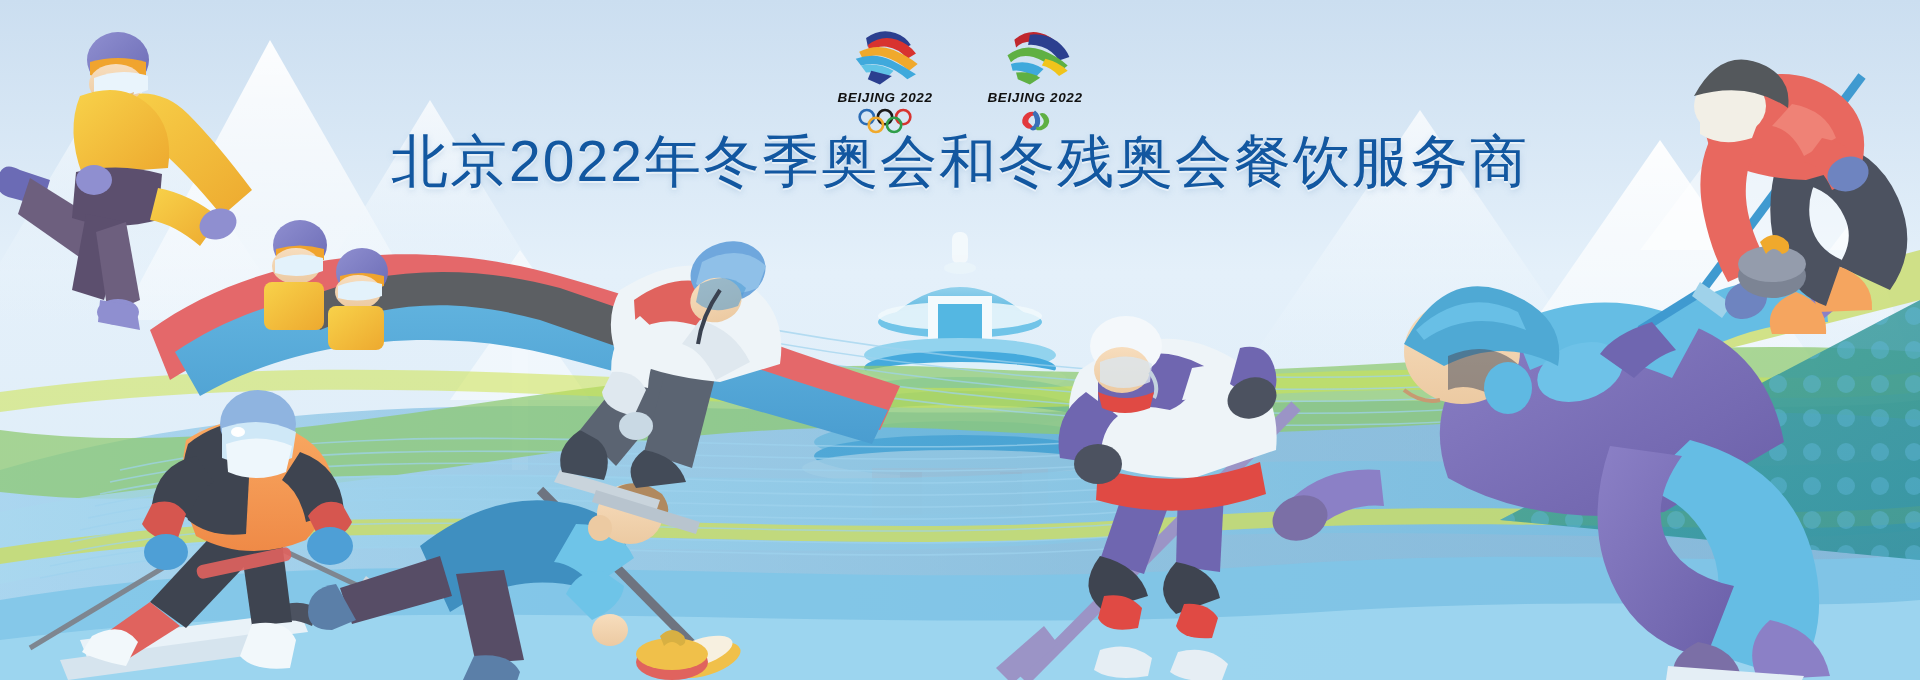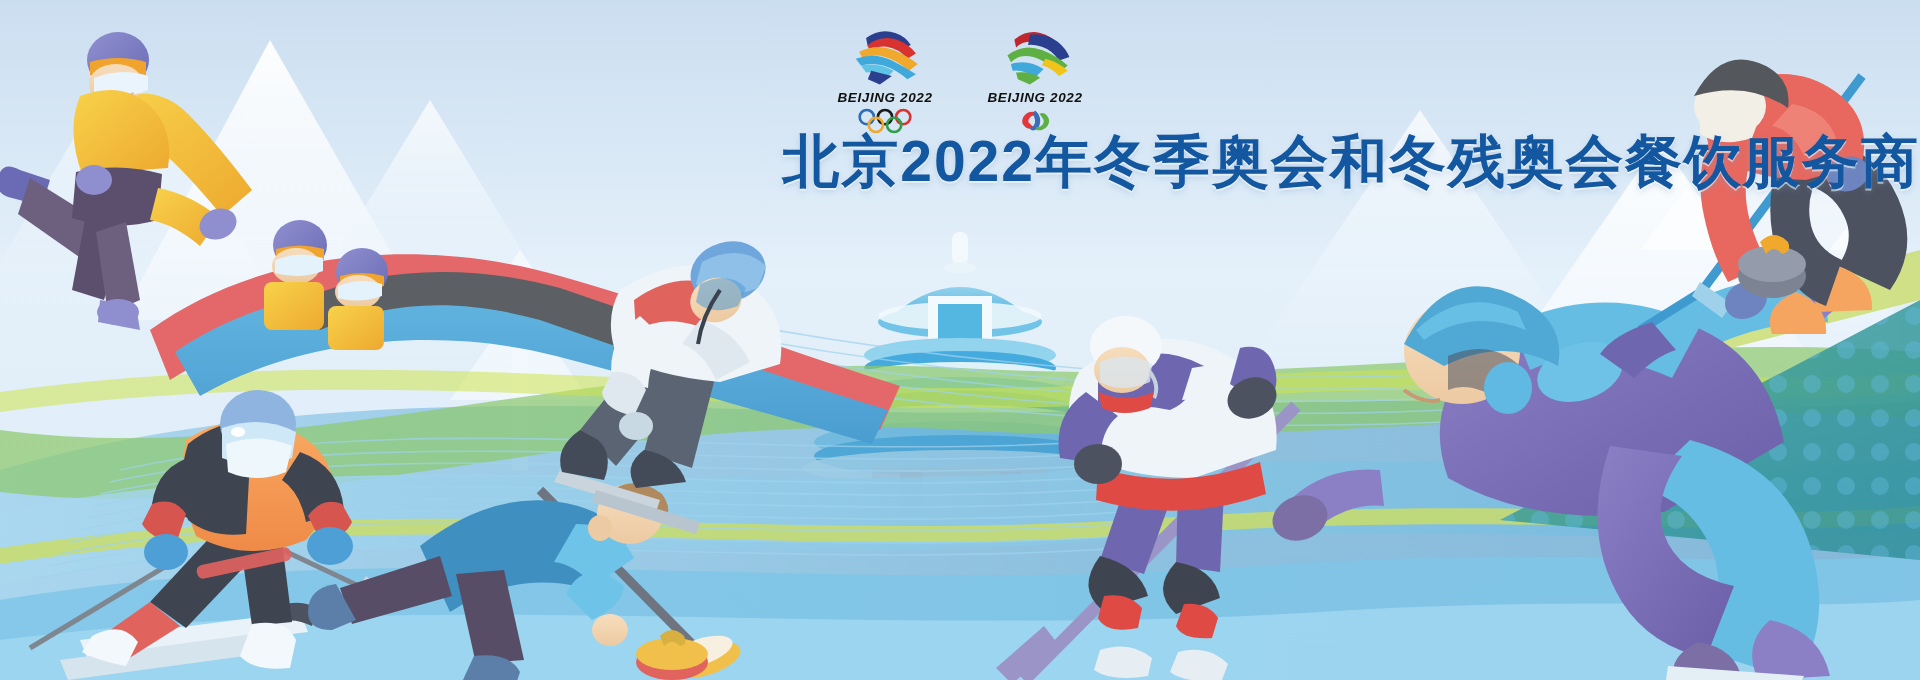--- a/index.html
+++ b/index.html
@@ -30,23 +30,23 @@
   .emblem-mark{width:86px;height:62px;}
   .emblem-word{
     font-size:13.5px;font-weight:bold;font-style:italic;letter-spacing:.6px;
     color:#111;margin-top:2px;white-space:nowrap;
     font-family:"Liberation Sans","DejaVu Sans",sans-serif;
   }
   .emblem-sym{height:26px;margin-top:3px;}
 
   #banner-title{
     position:absolute;top:124px;left:0;width:1920px;
-    text-align:right;
+    text-align:center;
     font-size:57px;
-    font-weight:bold;
+    font-weight:normal;
     letter-spacing:2px;
     color:#1257a0;
     text-shadow:0 2px 0 rgba(255,255,255,.55), 0 3px 6px rgba(120,160,200,.35);
     font-family:"Liberation Sans","DejaVu Sans",sans-serif;
     white-space:nowrap;
   }
 </style>
 </head>
 <body>
 

